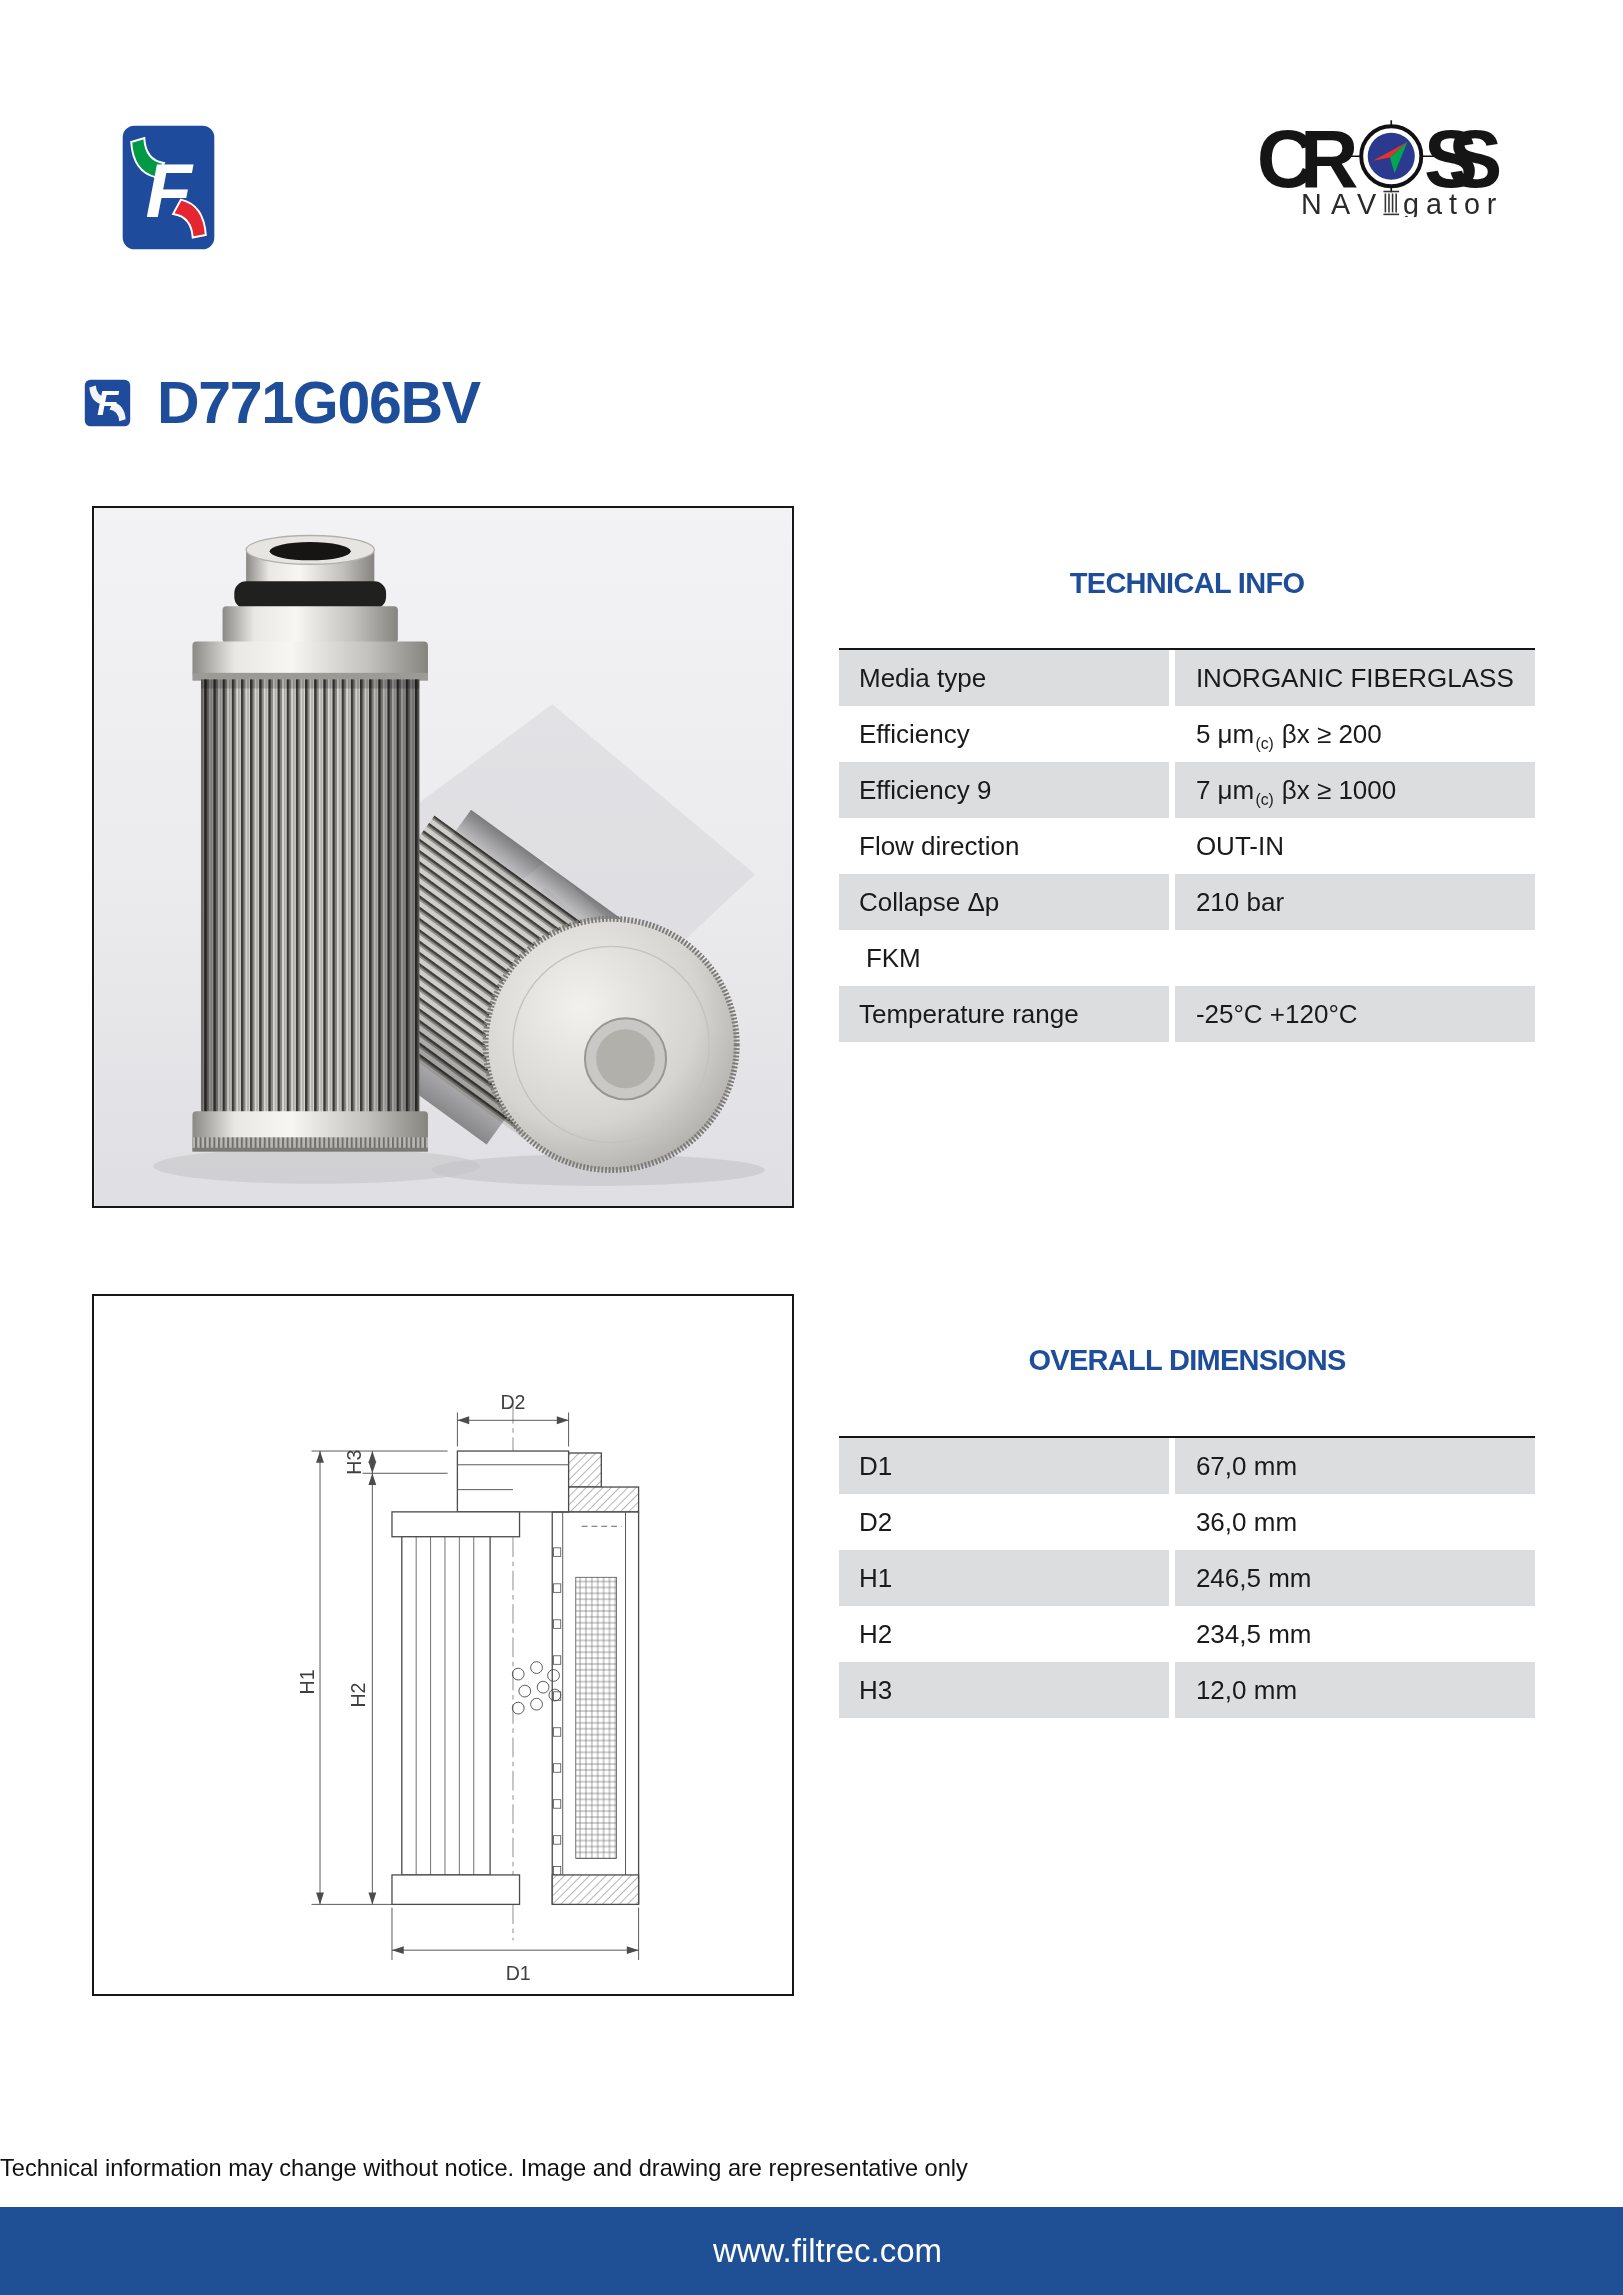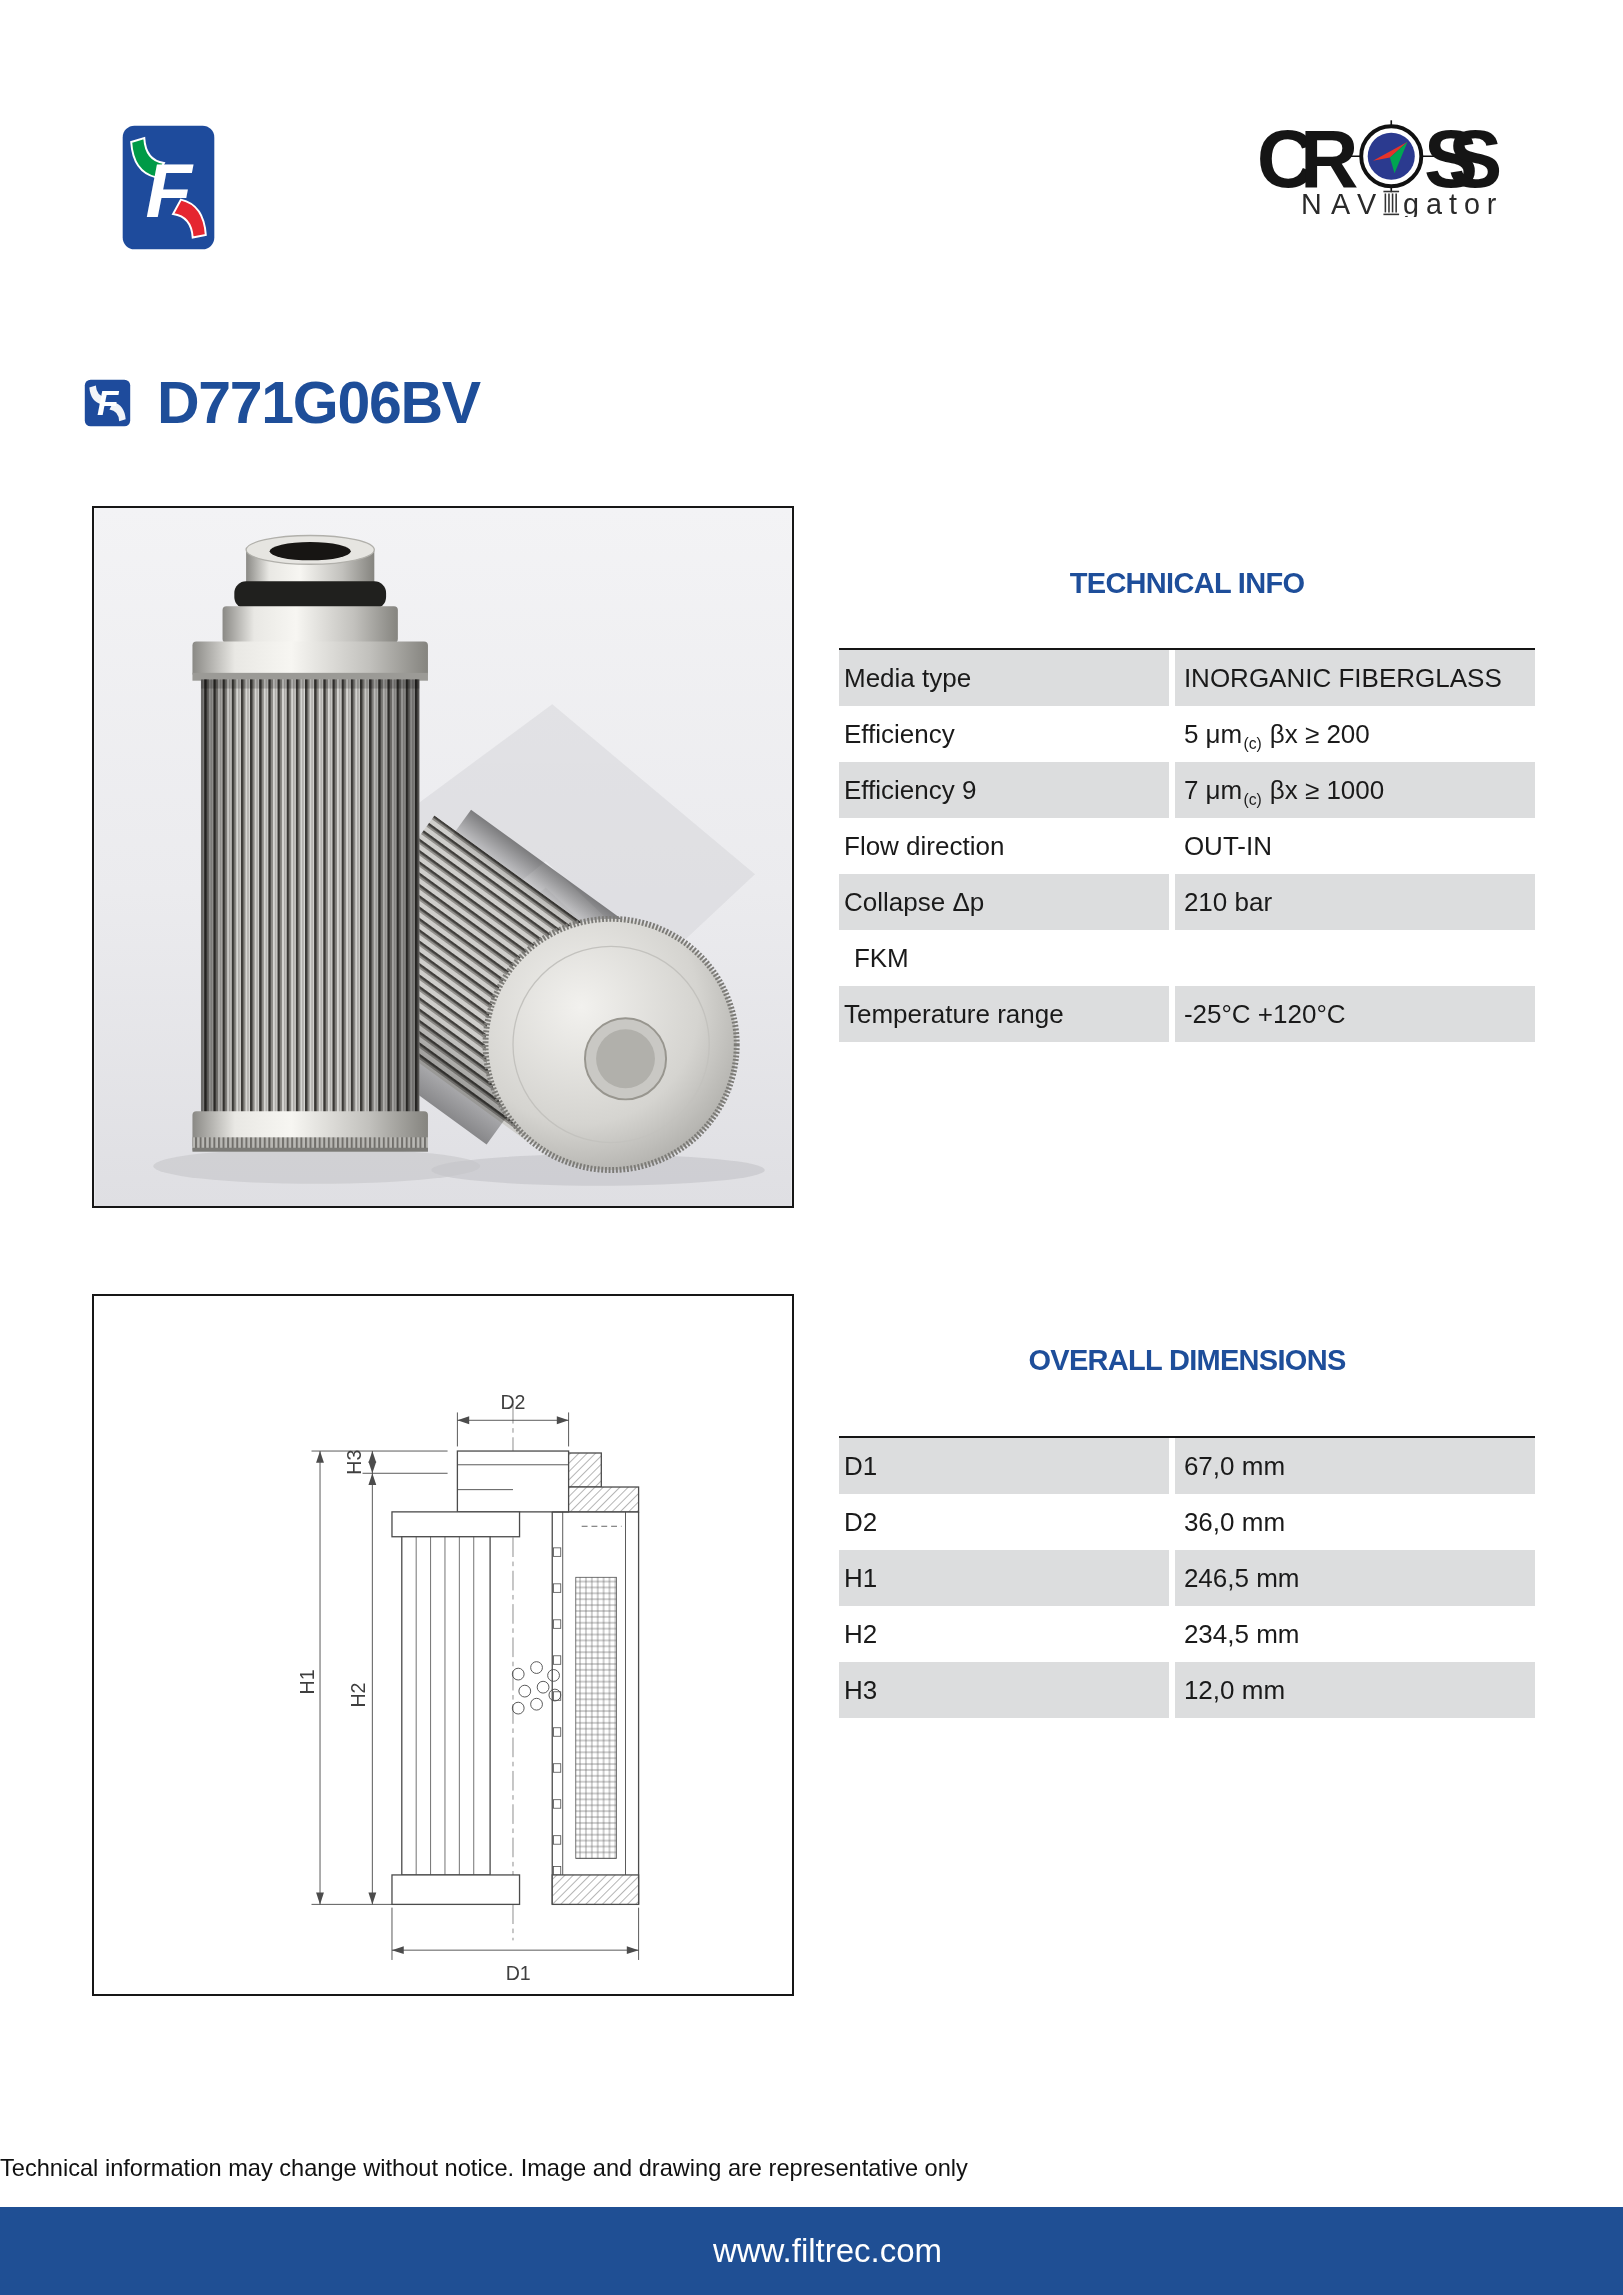--- a/index.html
+++ b/index.html
@@ -32,23 +32,23 @@
   .section-title.tech{top:565px;}
   .section-title.dims{top:1342px;}
 
   .datatable{position:absolute;left:839px;width:696px;border-top:2px solid #151515;}
   .datatable.tech{top:648px;}
   .datatable.dims{top:1436px;}
   .trow{display:flex;align-items:stretch;}
   .datatable.tech .trow{height:56px;}
   .datatable.dims .trow{height:56px;}
   .tcell{display:flex;align-items:center;font-size:26px;color:#1a1a1a;background:transparent;}
-  .tcell.lab{width:330px;padding-left:5px;box-sizing:border-box;}
+  .tcell.lab{width:330px;padding-left:20px;box-sizing:border-box;}
   .tgap{width:5.9px;background:#ffffff;}
-  .tcell.val{flex:1;padding-left:9px;box-sizing:border-box;}
+  .tcell.val{flex:1;padding-left:21px;box-sizing:border-box;}
   .trow.gray .tcell{background:#dcddde;}
   .val-sub{font-size:15.7px;align-self:flex-end;margin-bottom:9.2px;margin-left:1.3px;}
   .val-post{margin-left:7.9px;}
 
   
   .disclaimer{position:absolute;left:0;top:2155px;width:1623px;text-align:left;
               font-size:23.6px;color:#111;}
   .footer-bar{position:absolute;left:0;top:2207px;width:1623px;height:89px;background:#1f4f94;}
   .footer-site{display:block;width:100%;text-align:center;line-height:88px;font-size:33px;color:#ffffff;padding-left:16px;}
 </style>

